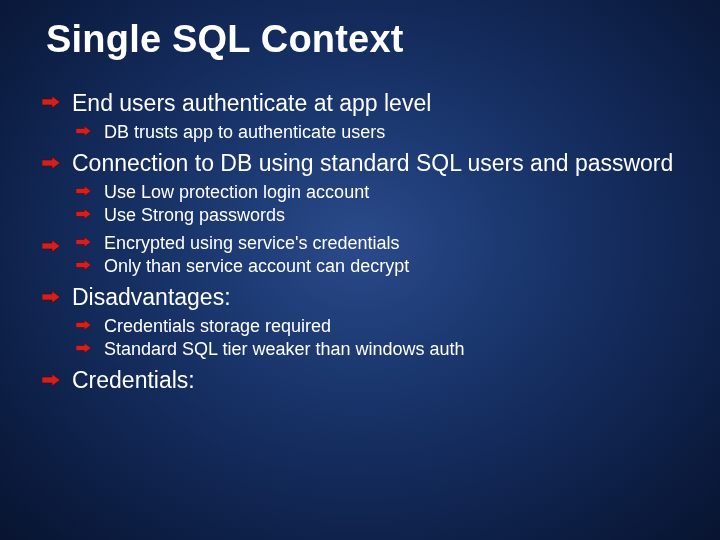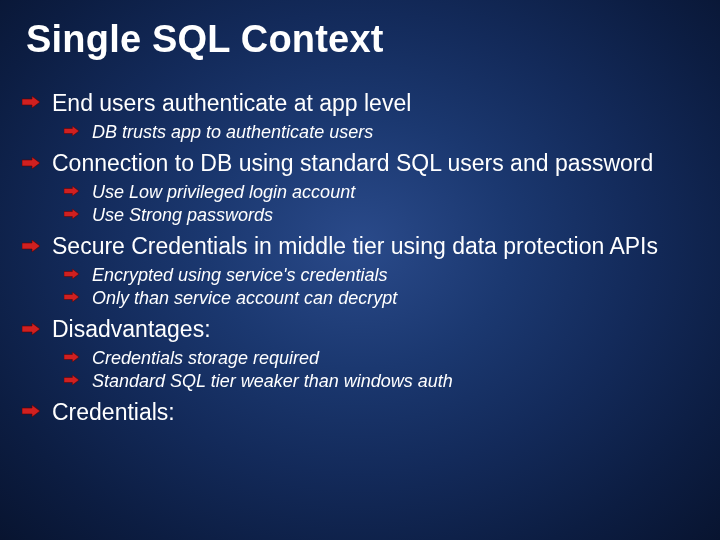--- a/index.html
+++ b/index.html
@@ -8,33 +8,33 @@
     width: 720px;
     height: 540px;
     overflow: hidden;
     font-family: Arial, Helvetica, sans-serif;
   }
   body {
     background: radial-gradient(ellipse at 50% 45%, #2a4a8a 0%, #1b3870 30%, #132a5a 55%, #0c1d42 80%, #081430 100%);
     color: #ffffff;
   }
   .slide {
-    padding: 18px 28px 0 20px;
+    padding: 18px 28px 0 40px;
     box-sizing: border-box;
   }
   .title {
     font-size: 38px;
     font-weight: bold;
     color: #ffffff;
     margin: 0 0 28px 6px;
     letter-spacing: 0.2px;
   }
   ul {
     list-style: none;
-    margin: 8px;
+    margin: 0;
     padding: 0;
   }
   ul.level1 {
     margin-left: 2px;
   }
   ul.level1 > li {
     position: relative;
     padding-left: 30px;
     font-size: 23px;
     line-height: 1.3;
@@ -43,21 +43,20 @@
   ul.level2 {
     margin-top: 2px;
     margin-bottom: 6px;
   }
   ul.level2 > li {
     position: relative;
     padding-left: 28px;
     font-size: 18px;
     line-height: 1.25;
     margin-left: 4px;
-    font-style: italic;
   }
   .bullet {
     position: absolute;
     left: 0;
     top: 0.32em;
     width: 18px;
     height: 12px;
   }
   .bullet-sm {
     position: absolute;
@@ -106,40 +105,39 @@
           </svg>
       </span>
       <span>Connection to DB using standard SQL users and password</span>
       <ul class="level2">
         <li>
           <span class="bullet-sm">
               <svg viewBox="0 0 18 12">
                 <path d="M0 3 L10 3 L10 0 L18 6 L10 12 L10 9 L0 9 Z" fill="#d02020" stroke="#5a0000" stroke-width="0.6"></path>
               </svg>
             </span>
-          <span>Use Low privileged login account</span>
+          <span>Use Low protection login account</span>
         </li>
         <li>
           <span class="bullet-sm">
               <svg viewBox="0 0 18 12">
                 <path d="M0 3 L10 3 L10 0 L18 6 L10 12 L10 9 L0 9 Z" fill="#d02020" stroke="#5a0000" stroke-width="0.6"></path>
               </svg>
             </span>
           <span>Use Strong passwords</span>
         </li>
       </ul>
     </li>
 
     <li>
       <span class="bullet">
         <svg viewBox="0 0 18 12">
             <path d="M0 3 L10 3 L10 0 L18 6 L10 12 L10 9 L0 9 Z" fill="#d02020" stroke="#5a0000" stroke-width="0.6"></path>
           </svg>
       </span>
-      <span>Secure Credentials in middle tier using data protection APIs</span>
       <ul class="level2">
         <li>
           <span class="bullet-sm">
               <svg viewBox="0 0 18 12">
                 <path d="M0 3 L10 3 L10 0 L18 6 L10 12 L10 9 L0 9 Z" fill="#d02020" stroke="#5a0000" stroke-width="0.6"></path>
               </svg>
             </span>
           <span>Encrypted using service's credentials</span>
         </li>
         <li>

